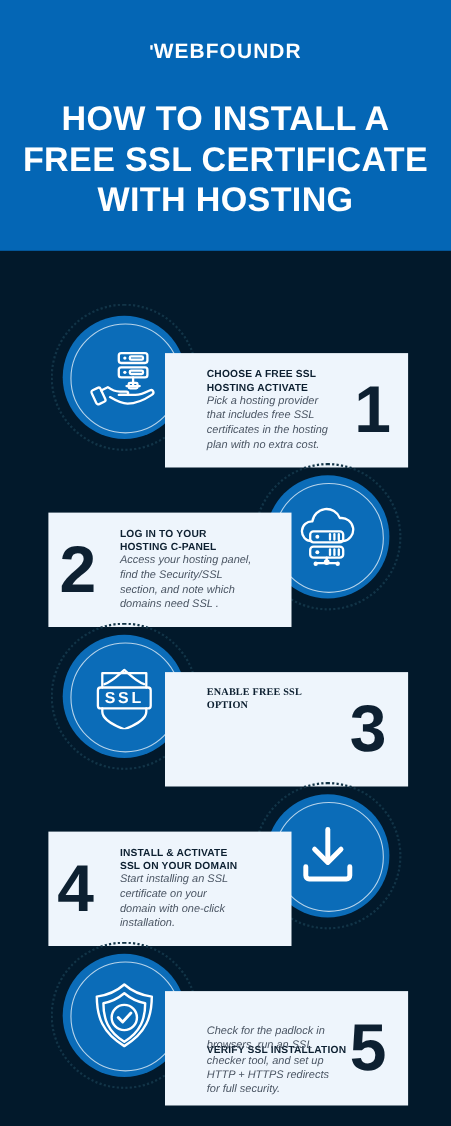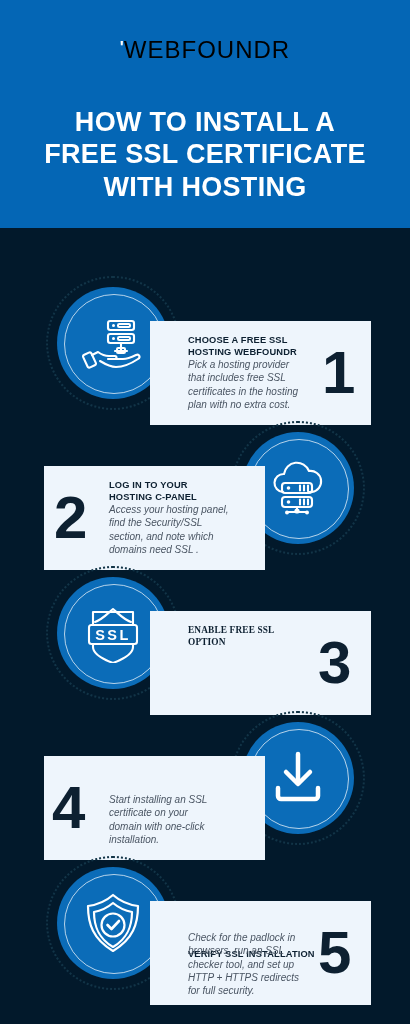--- a/index.html
+++ b/index.html
@@ -18,26 +18,26 @@
   }
   .logo-wrap {
     margin-top:38px; display:flex; align-items:flex-start;
     color:#ffffff;
   }
   .logo-tick {
     font-size:17px; font-weight:bold; line-height:1;
     margin-right:0px; margin-top:1px; letter-spacing:0;
   }
   .logo-text {
-    font-size:24px; font-weight:normal; letter-spacing:1.0px;
-    line-height:1; color:#000000;
+    font-size:19px; font-weight:bold; letter-spacing:1.0px;
+    line-height:1; color:#ffffff;
   }
   .header-title {
-    margin-top:44px; width:396px; text-align:center;
-    color:#ffffff; font-size:27px; font-weight:bold;
+    margin-top:32px; width:396px; text-align:center;
+    color:#ffffff; font-size:31px; font-weight:bold;
     line-height:1.2; letter-spacing:0.3px;
   }
   .header-title span { display:block; }
 
   
   .steps { position:absolute; left:0; top:228px; width:410px; height:796px; }
 
   .step { position:absolute; left:0; width:410px; height:150px; }
 
   
@@ -158,21 +158,21 @@
           <path d="M10 40 l6 -3 c4 3 7 4 11 4 h6 c2 0 2 3 0 3 h-7"></path>
           <path d="M27 44 h14 c4 0 9 -2 13 -4 c3 -1.5 5 2 2 4 c-6 4 -14 8 -22 8 c-6 0 -11 -3 -16 -6"></path>
           <rect x="3" y="38" width="9" height="14" rx="2" transform="rotate(-25 7.5 45)"></rect>
         </svg>
       </span>
     </div>
     <div class="card">
       <div class="card-inner">
         <div class="num">1</div>
         <div class="txt title">CHOOSE A FREE SSL
-HOSTING WEBFOUNDR</div>
+HOSTING ACTIVATE</div>
         <div class="txt body">Pick a hosting provider
 that includes free SSL
 certificates in the hosting
 plan with no extra cost.</div>
       </div>
     </div>
   </div>
 
   <div class="step" id="step2">
     <div class="dotring"></div>
@@ -235,20 +235,22 @@
         <svg width="58" height="56" viewBox="0 0 58 56" fill="none" stroke="#ffffff" stroke-width="4.5" stroke-linecap="round" stroke-linejoin="round">
           <path d="M29 4 V32"></path>
           <path d="M17 22 L29 34 L41 22"></path>
           <path d="M9 38 v8 a3 3 0 0 0 3 3 h34 a3 3 0 0 0 3 -3 v-8"></path>
         </svg>
       </span>
     </div>
     <div class="card">
       <div class="card-inner">
         <div class="num">4</div>
+        <div class="txt title">INSTALL &amp; ACTIVATE
+SSL ON YOUR DOMAIN</div>
         <div class="txt body">Start installing an SSL
 certificate on your
 domain with one-click
 installation.</div>
       </div>
     </div>
   </div>
 
   <div class="step" id="step5">
     <div class="dotring"></div>

